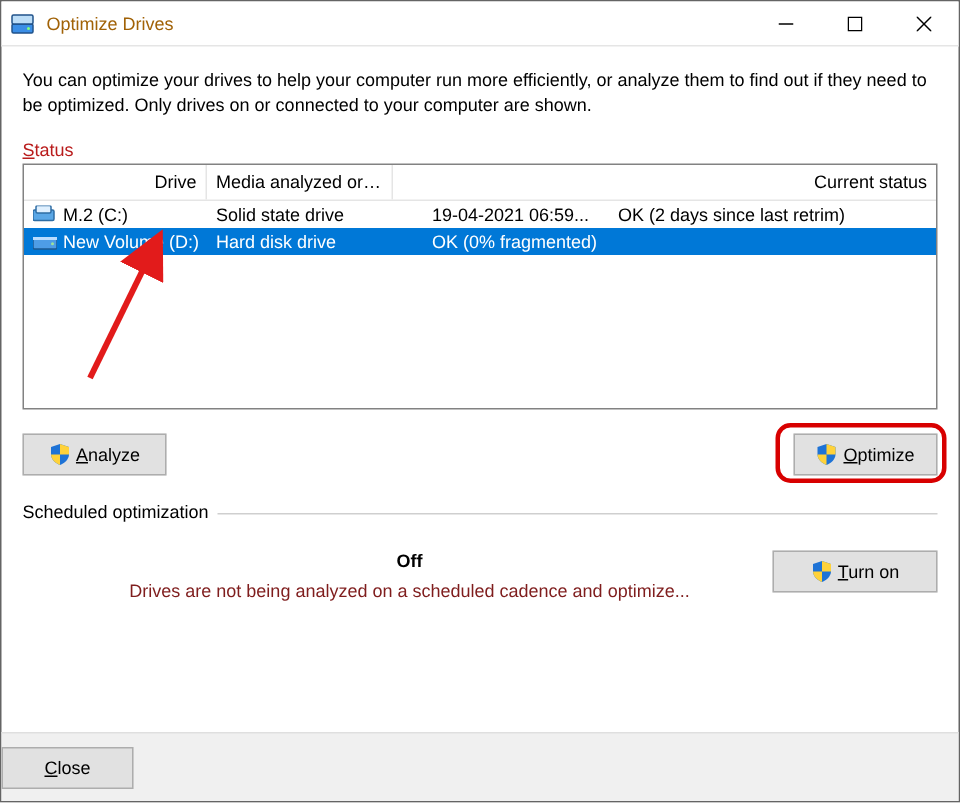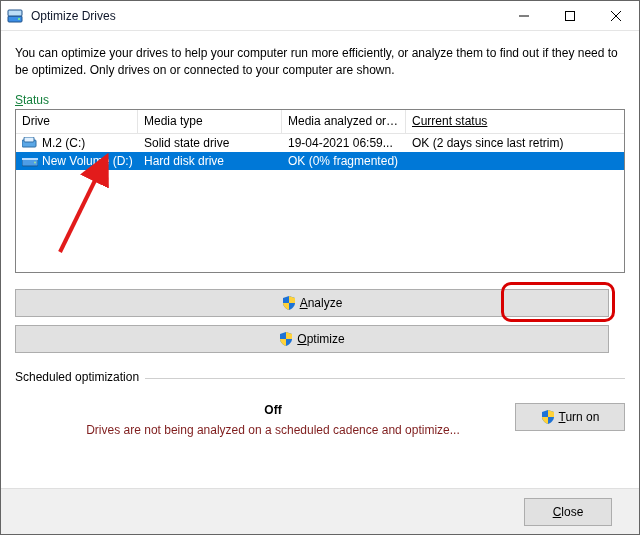--- a/index.html
+++ b/index.html
@@ -29,21 +29,21 @@
     border-bottom: 1px solid #e5e5e5;
   }
   .titlebar .app-icon {
     width: 16px; height: 16px;
     margin: 0 8px 0 6px;
     display: inline-flex;
   }
   .title-text {
     flex: 1;
     font-size: 12px;
-    color: #0f172a;
+    color: #a16207;
   }
   .win-controls {
     display: flex;
     height: 100%;
   }
   .win-btn {
     width: 46px;
     height: 30px;
     display: flex;
     align-items: center;
@@ -58,21 +58,21 @@
     flex-direction: column;
   }
   .intro {
     font-size: 12px;
     color: #000;
     line-height: 1.4;
     margin: 4px 0 14px 0;
   }
   .status-label {
     font-size: 12px;
-    color: #15803d;
+    color: #b91c1c;
     margin-bottom: 2px;
   }
   .underline { text-decoration: underline; }
 
   .list-wrap {
     border: 1px solid #828282;
     background: #fff;
     height: 164px;
     position: relative;
     overflow: hidden;
@@ -84,22 +84,23 @@
     border-bottom: 1px solid #e5e5e5;
   }
   .col-h {
     font-size: 12px;
     color: #000;
     padding: 4px 6px;
     border-right: 1px solid #e5e5e5;
     white-space: nowrap;
     overflow: hidden;
     text-overflow: ellipsis;
-  }
-  .col-h:last-child { border-right: none; text-decoration: underline; }
+    text-align: right;
+  }
+  .col-h:last-child { border-right: none; }
   .c-drive  { width: 122px; }
   .c-media  { width: 144px; }
   .c-last   { width: 124px; }
   .c-status { flex: 1; }
 
   .row {
     display: flex;
     height: 18px;
     align-items: center;
     font-size: 12px;
@@ -115,25 +116,24 @@
   }
   .drive-icon {
     width: 16px; height: 12px;
     margin-right: 4px;
     display: inline-flex;
     vertical-align: middle;
   }
 
   .action-row {
     display: flex;
-    justify-content: flex-end;
+    justify-content: space-between;
     gap: 8px;
-    margin: 16px 16px 14px 0;
+    margin: 16px 0 14px 0;
     position: relative;
-    flex-direction: column;
   }
   .btn {
     min-width: 96px;
     height: 28px;
     background: #e1e1e1;
     border: 1px solid #adadad;
     display: inline-flex;
     align-items: center;
     justify-content: center;
     gap: 4px;
@@ -174,22 +174,22 @@
   .sched-text { flex: 1; }
   .sched-state { font-weight: bold; font-size: 12px; margin-bottom: 6px; }
   .sched-desc { font-size: 12px; color: #7f1d1d; }
 
   .footer {
     height: 46px;
     border-top: 1px solid #dfdfdf;
     background: #f0f0f0;
     display: flex;
     align-items: center;
-    justify-content: flex-end;
-    padding-right: 27px;
+    justify-content: flex-start;
+    padding-right: 2px;
   }
 
   
   .arrow {
     position: absolute;
     pointer-events: none;
   }
 </style>
 </head>
 <body>
@@ -229,21 +229,20 @@
 
     <div class="intro">You can optimize your drives to help your computer run more efficiently, or analyze them to find out if they need to be optimized. Only drives on or connected to your computer are shown.</div>
 
     <div class="status-label">
       <span class="underline">S</span><span>tatus</span>
     </div>
 
     <div class="list-wrap">
       <div class="list-header">
         <div class="col-h c-drive">Drive</div>
-        <div class="col-h c-media">Media type</div>
         <div class="col-h c-last">Media analyzed or ...</div>
         <div class="col-h c-status">Current status</div>
       </div>
 
       <div class="row">
         <div class="cell c-drive">
           <span class="drive-icon">
             <svg viewBox="0 0 16 12">
                 <rect x="0" y="3" width="14" height="7" rx="1" fill="#5aa7e6" stroke="#2e6da4"></rect>
                 <rect x="2" y="0" width="10" height="5" rx="1" fill="#dff0ff" stroke="#2e6da4"></rect>

